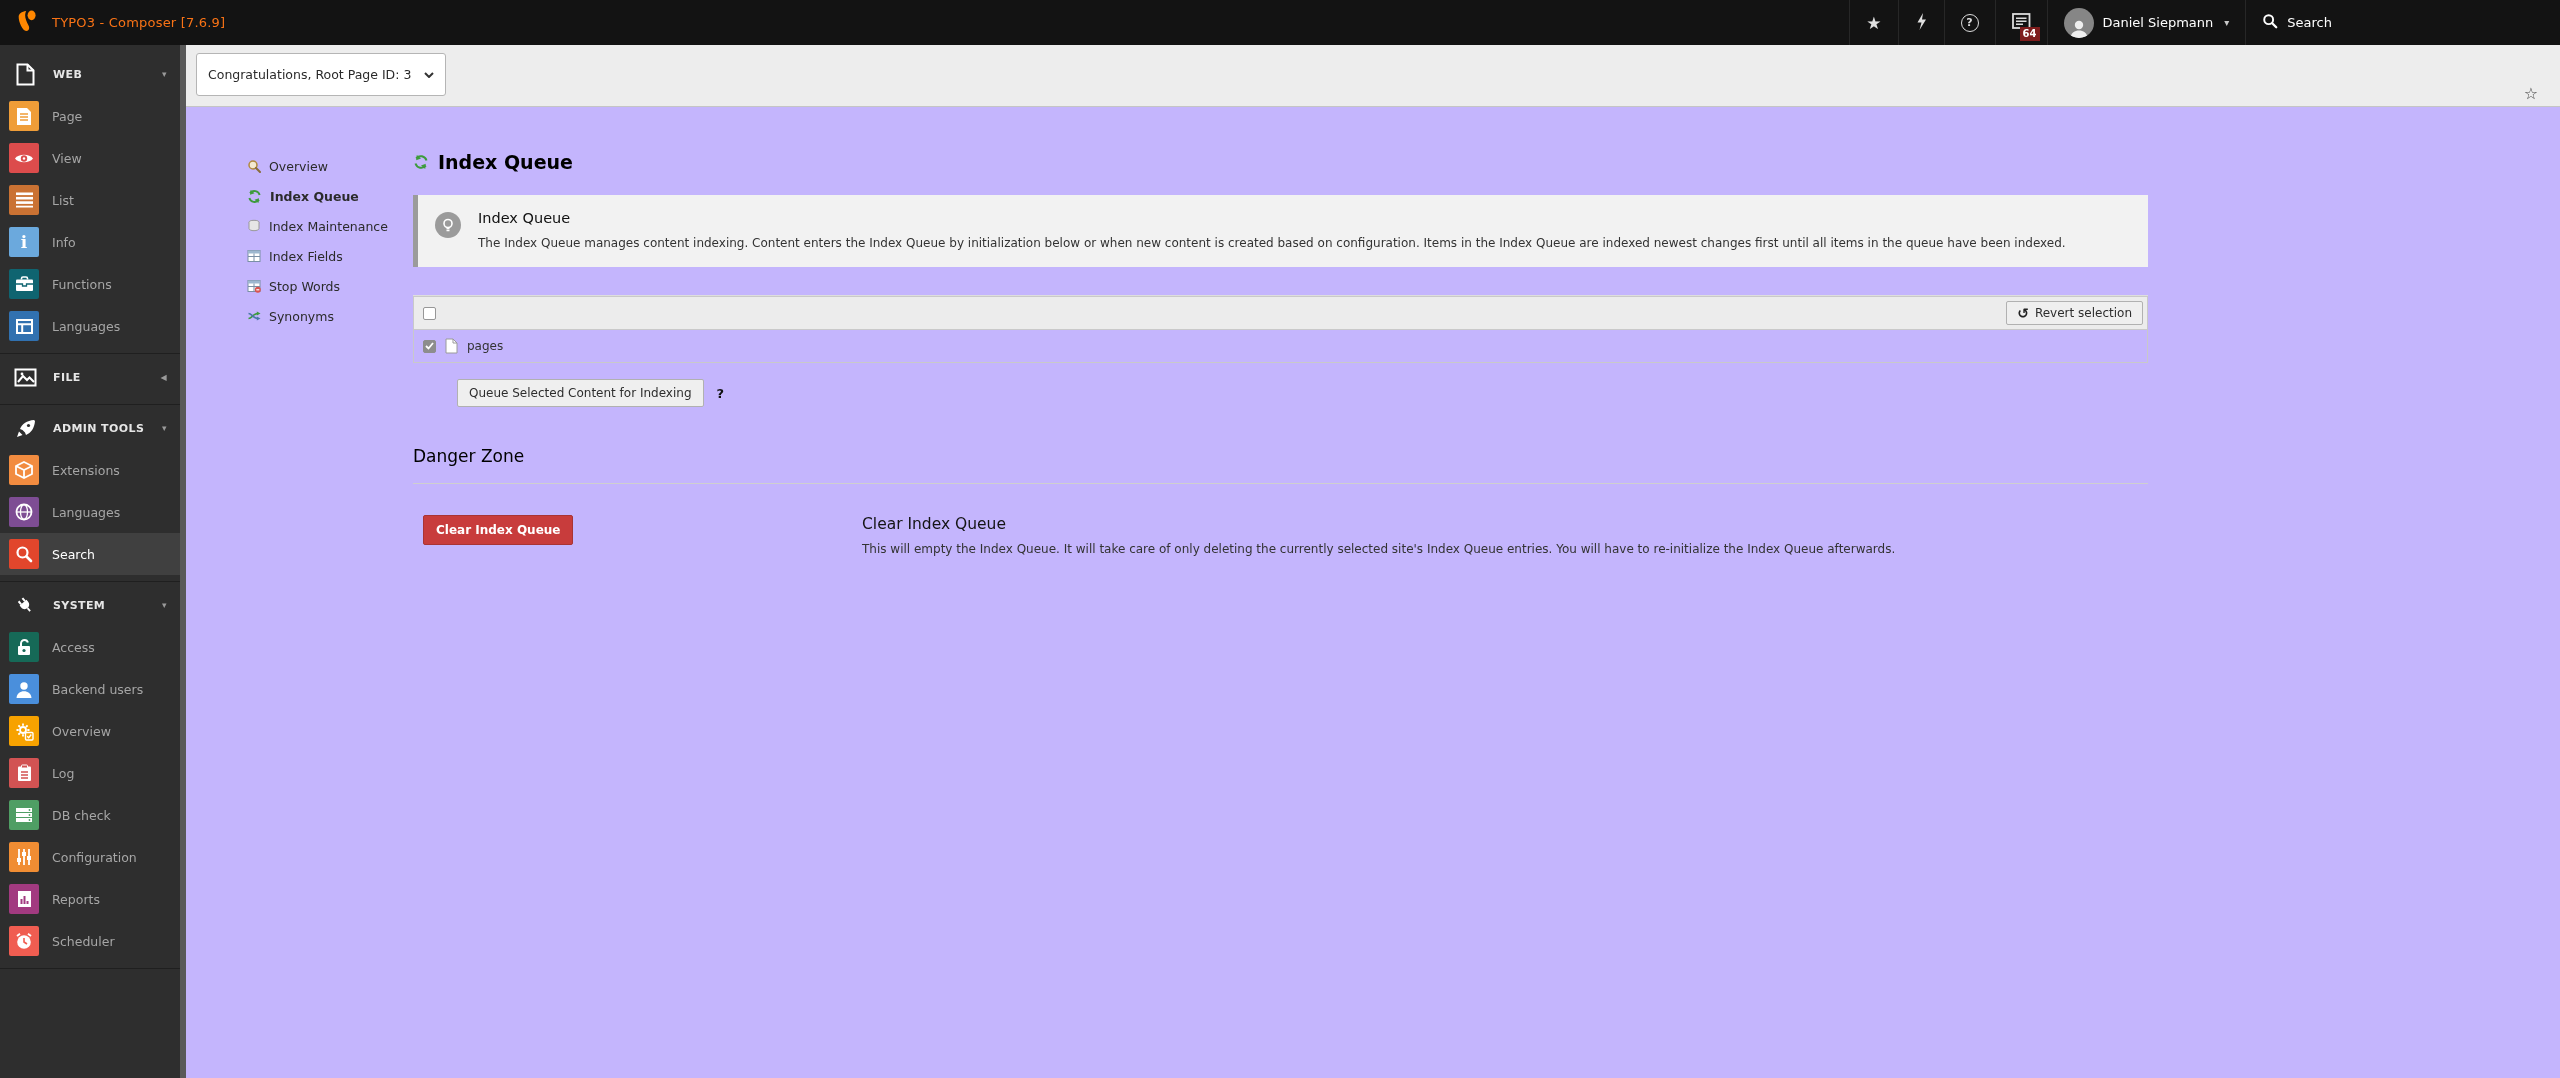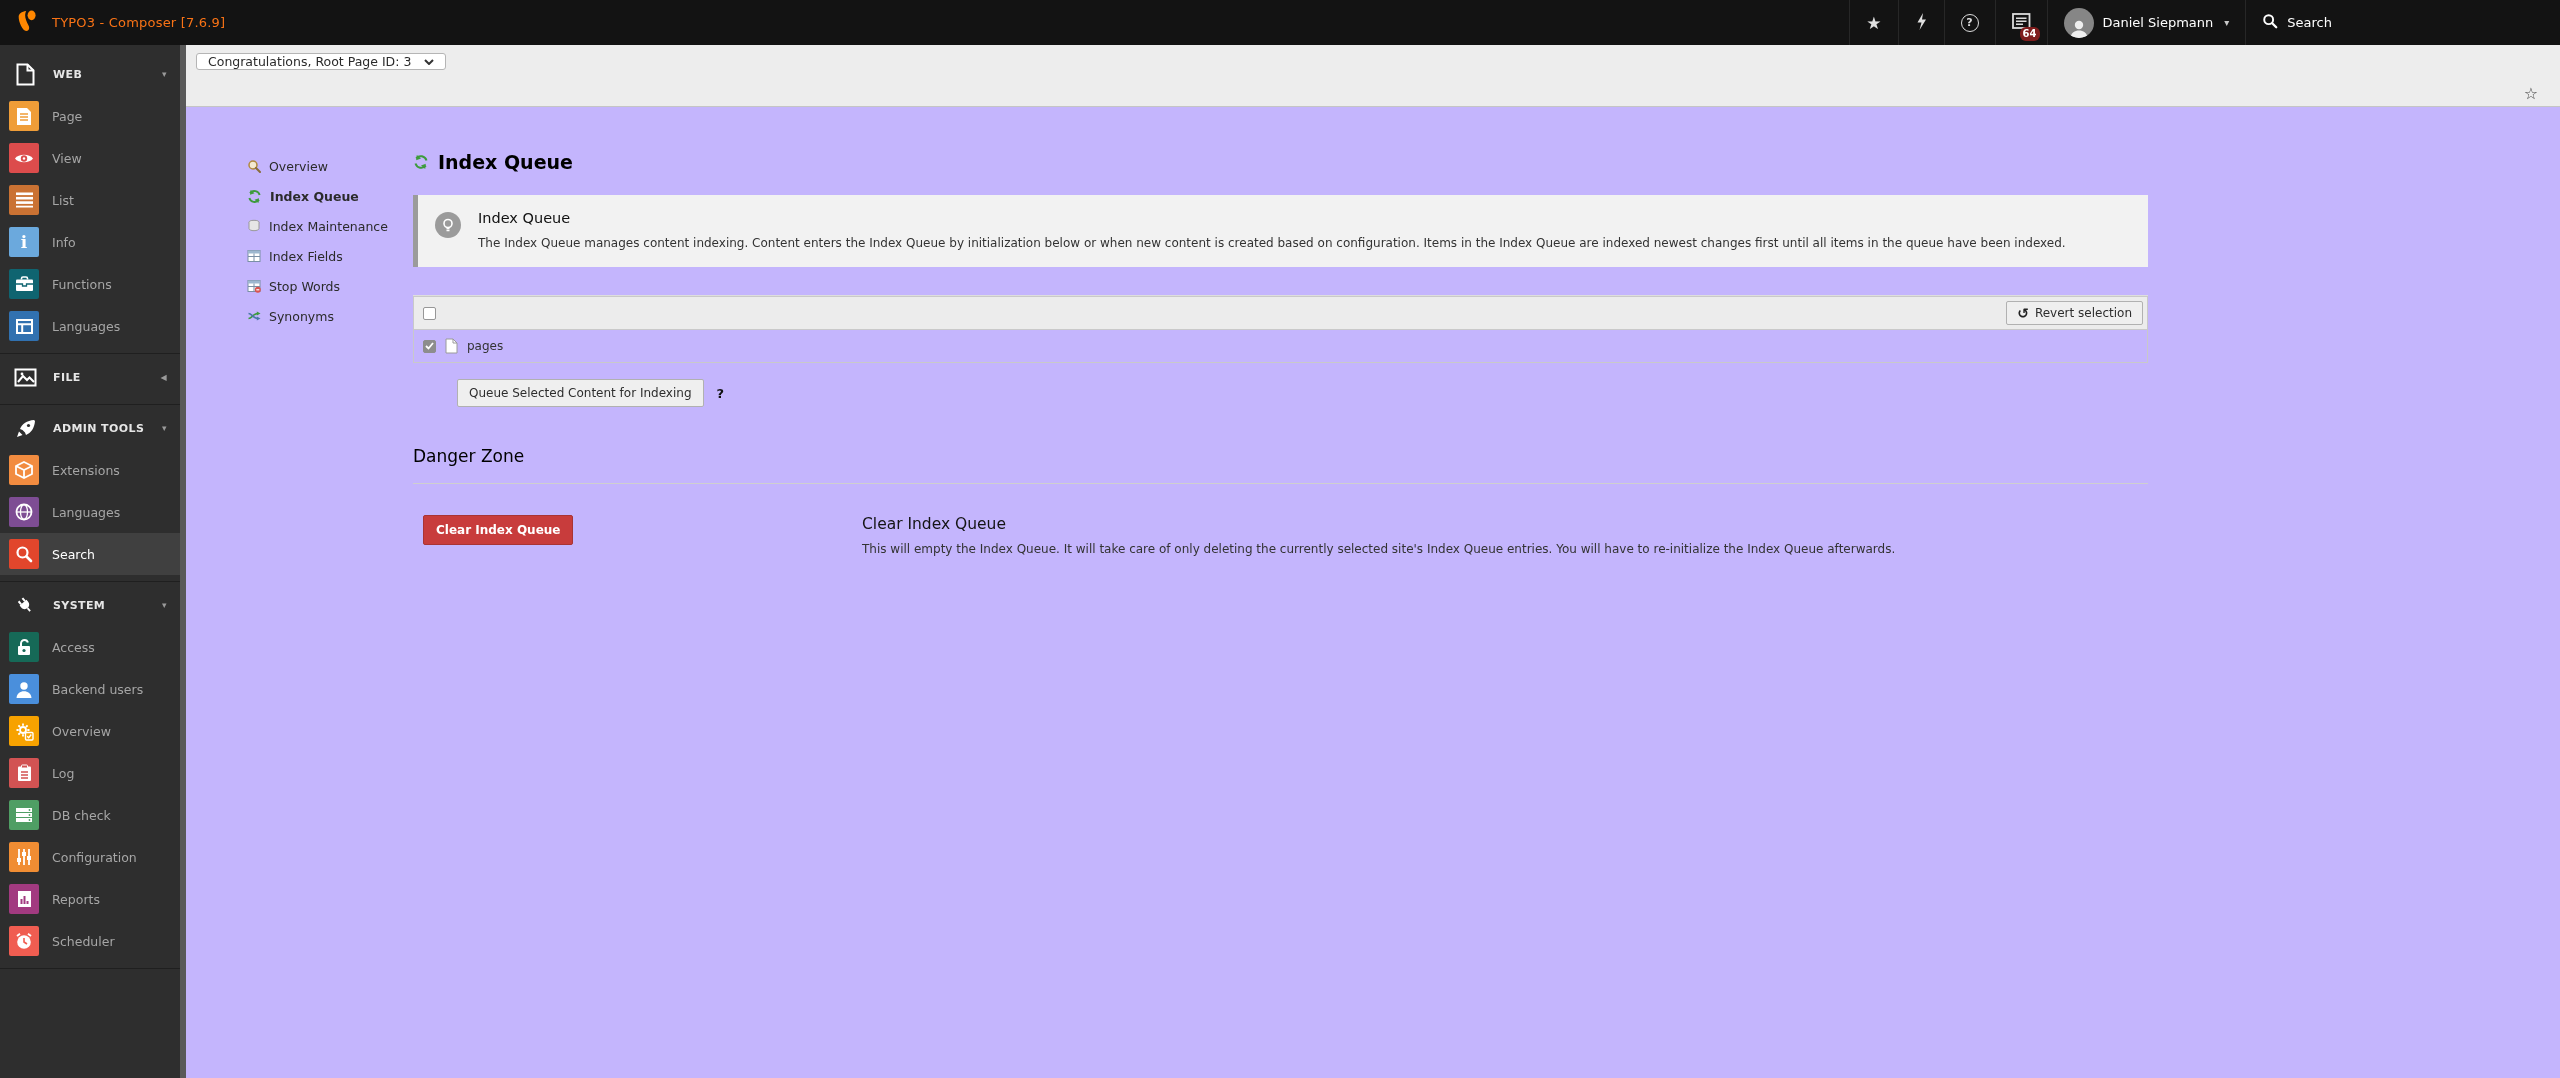--- a/index.html
+++ b/index.html
@@ -13,21 +13,21 @@
   .brand { display:flex; align-items:center; gap:15px; padding-left:17px; }
   .brand-title { font-size:13px; color:#f97316; letter-spacing:.2px; }
   .tb-right { margin-left:auto; display:flex; align-items:stretch; margin-right:212px; }
   .tb-item { display:flex; align-items:center; justify-content:center; padding:0 16px;
     border-left:1px solid #272727; cursor:pointer; color:#dcdcdc; }
   .tb-star { font-size:17px; color:#e0e0e0; }
   .help-circle { width:18px; height:18px; border:1.5px solid #dcdcdc; border-radius:50%;
     display:flex; align-items:center; justify-content:center; font-size:11px; font-weight:bold; }
   .badge-wrap { position:relative; }
   .tb-badge { position:absolute; right:-9px; bottom:-8px; background:#7f1d1d; color:#fff;
-    font-size:10px; font-weight:bold; padding:1px 3px; border-radius:6px; line-height:1.2; }
+    font-size:10px; font-weight:bold; padding:1px 3px; border-radius:0; line-height:1.2; }
   .tb-user { gap:9px; }
   .avatar { width:30px; height:30px; border-radius:50%; background:#868686; overflow:hidden;
     display:flex; align-items:flex-end; justify-content:center; flex:none; }
   .tb-user-name { font-size:13px; color:#fff; }
   .tb-caret { color:#c9c9c9; font-size:10px; margin-left:2px; }
   .tb-search { gap:9px; font-size:13px; color:#fff; }
 
   
   .sidebar { position:absolute; top:45px; left:0; width:180px; bottom:0; background:#2e2e2e; }
   .splitter { position:absolute; top:45px; left:180px; width:6px; bottom:0; background:#595959; }
@@ -42,21 +42,21 @@
   .mm-item.active { background:#404040; color:#fff; }
   .mico { width:30px; height:30px; border-radius:2px; margin-right:13px; flex:none;
     display:flex; align-items:center; justify-content:center; }
   .i-info { font-family:"DejaVu Serif","Liberation Serif",serif; font-weight:bold; color:#fff;
     font-size:17px; line-height:1; }
 
   
   .docheader { position:absolute; left:186px; right:0; top:45px; height:62px; background:#ededed;
     border-bottom:1px solid #c5c5c5; }
   .dh-select { margin:8px 0 0 10px; display:inline-flex; align-items:center; gap:13px;
-    background:#fff; border:1px solid #b5b5b5; border-radius:3px; padding:0 11px;
+    background:#fff; border:1px solid #b5b5b5; border-radius:3px; padding:13px 11px;
     font-size:12.5px; color:#2a2a2a; cursor:pointer; }
   .dh-star { position:absolute; right:22px; top:39px; color:#4a4a4a; font-size:16px; cursor:pointer; }
 
   
   .content { position:absolute; left:186px; right:0; top:107px; bottom:0; background:#c4b5fd; overflow:hidden; }
   .module-body { display:flex; padding:44px 0 0 61px; }
   .subnav { width:166px; flex:none; }
   .subnav-item { display:flex; align-items:center; gap:8px; height:30px; font-size:12.5px;
     color:#2b2b2b; cursor:pointer; }
   .subnav-item.active { font-weight:bold; }

